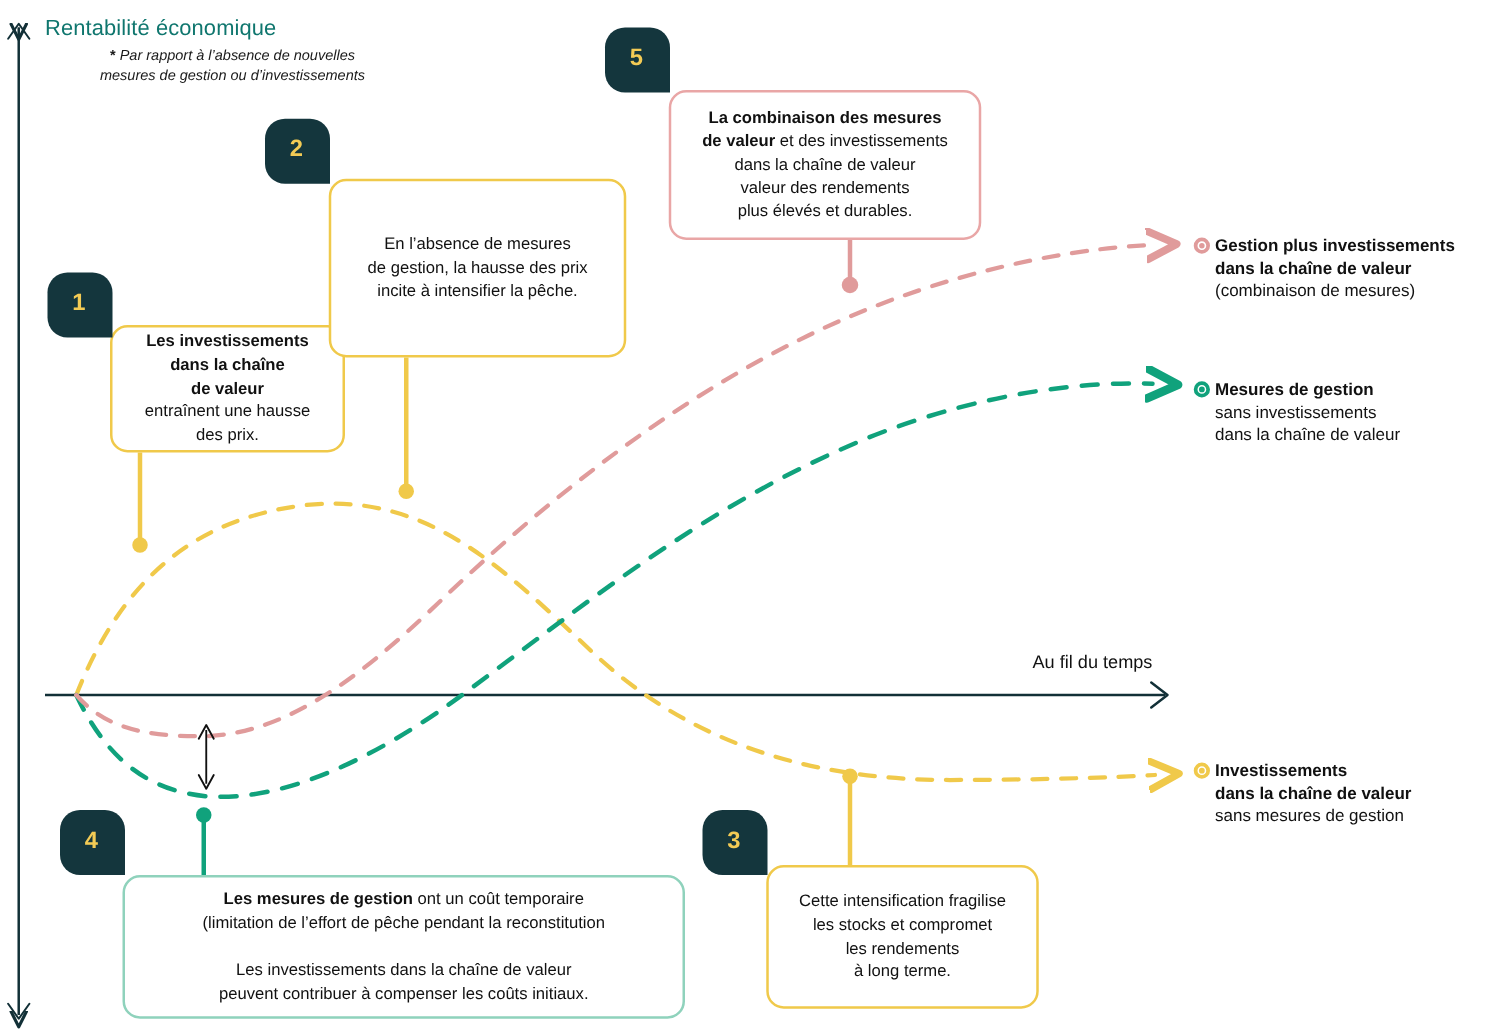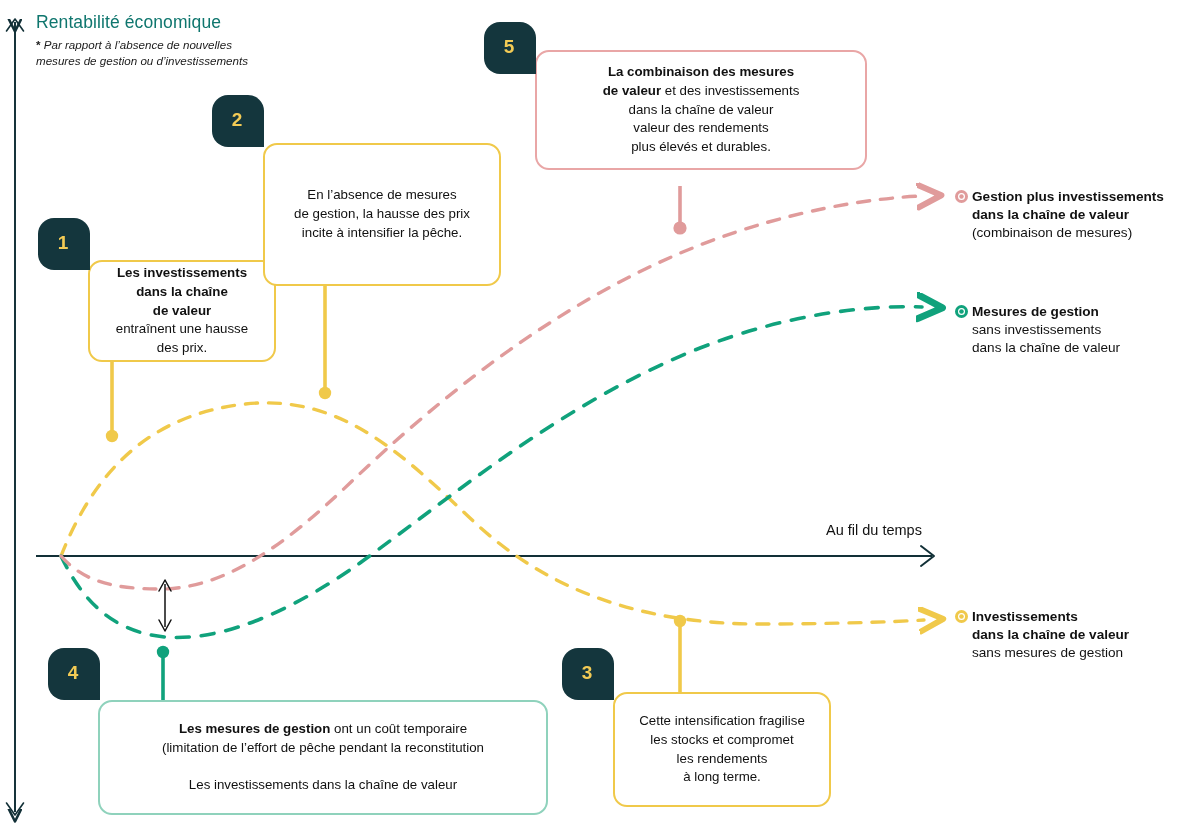--- a/index.html
+++ b/index.html
@@ -17,21 +17,21 @@
 
   
   .axis-title{
     position:absolute;left:36px;top:12px;
     font-size:17.5px;font-weight:400;color:#0f766e;
     letter-spacing:.1px;white-space:nowrap;
   }
   .axis-note{
     position:absolute;left:36px;top:37px;
     font-size:11.6px;font-style:italic;color:#1a1a1a;
-    line-height:1.35;width:300px;
+    line-height:1.35;width:300px;text-align:center;
   }
   .axis-note b{font-style:normal;font-weight:700;}
   .time-label{
     position:absolute;left:826px;top:522px;
     font-size:14.5px;color:#111;white-space:nowrap;
   }
 
   
   .callout{
     position:absolute;
@@ -203,24 +203,25 @@
       <span>incite à intensifier la pêche.</span>
     </div>
   </div>
 
   <div class="callout green" style="left:98px;top:700px;width:450px;height:115px;">
     <div class="txt">
       <span><b>Les mesures de gestion</b><span> ont un coût temporaire</span></span><br>
       <span>(limitation de l’effort de pêche pendant la reconstitution</span><br>
       <br>
       <span>Les investissements dans la chaîne de valeur</span><br>
-    </div>
-  </div>
-
-  <div class="callout pink" style="left:535px;top:50px;width:332px;height:120px;">
+      <span>peuvent contribuer à compenser les coûts initiaux.</span>
+    </div>
+  </div>
+
+  <div class="callout pink" style="left:535px;top:72px;width:250px;height:120px;">
     <div class="txt">
       <b>La combinaison des mesures</b><br>
       <span><b>de valeur</b><span> et des investissements</span></span><br>
       <span>dans la chaîne de valeur</span><br>
       <span>valeur des rendements</span><br>
       <span>plus élevés et durables.</span>
     </div>
   </div>
 
   <div class="legend-item l-pink" style="left:955px;top:188px;">

